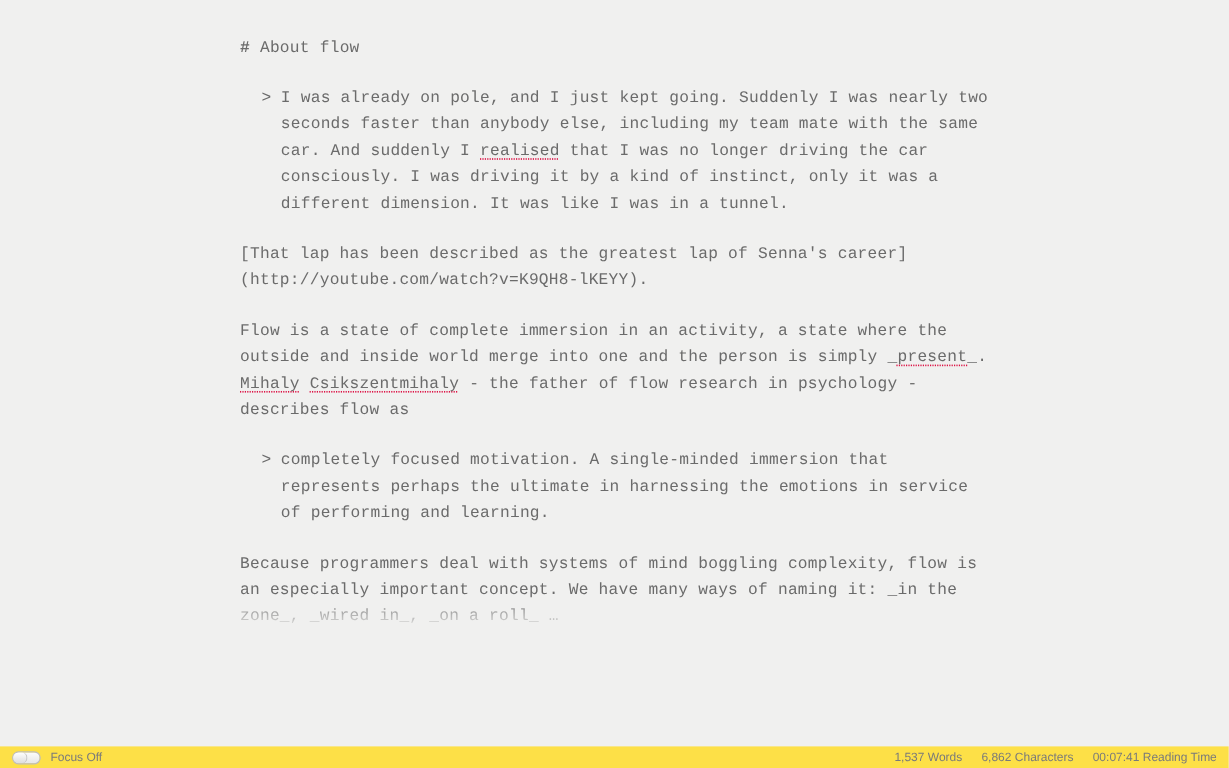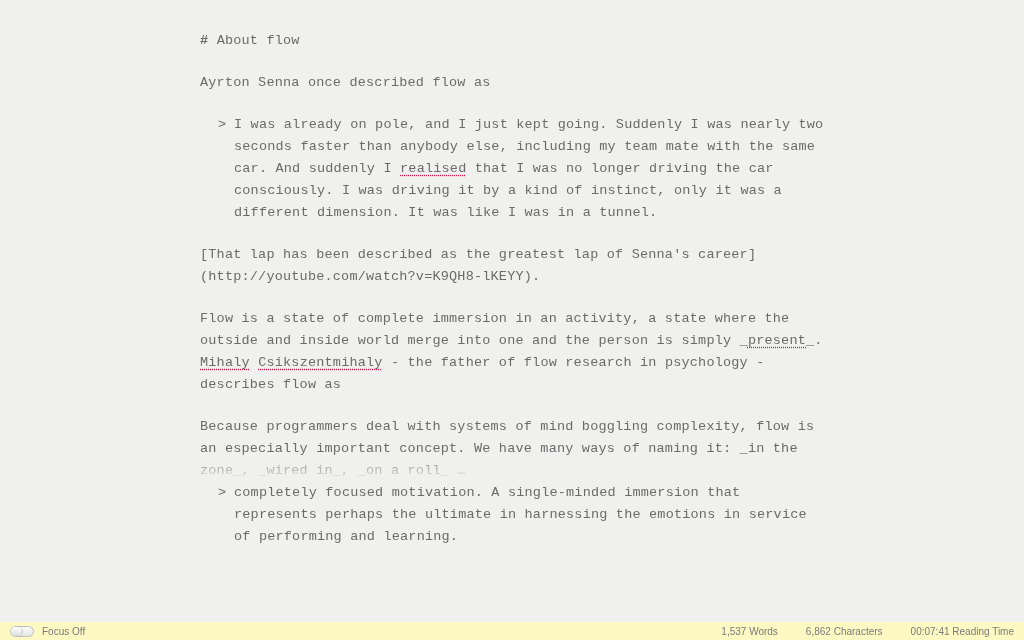--- a/index.html
+++ b/index.html
@@ -74,21 +74,21 @@
     left: 0;
     right: 0;
     height: 18px;
     font-family: "Helvetica Neue", "Lucida Grande", Arial, sans-serif;
     font-size: 10px;
     color: #7a7a7a;
     display: flex;
     align-items: center;
     padding: 0 10px;
     box-sizing: border-box;
-    background: #fef9c3;
+    background: #fde047;
   }
   .status-left {
     display: flex;
     align-items: center;
     gap: 8px;
   }
   .toggle {
     width: 24px;
     height: 11px;
     border-radius: 6px;
@@ -104,62 +104,59 @@
     width: 11px;
     height: 9px;
     border-radius: 5px;
     background: linear-gradient(to bottom, #fff, #ddd);
     border-right: 1px solid #c5c5c5;
   }
   .status-right {
     margin-left: auto;
     display: flex;
     align-items: center;
-    gap: 28px;
+    gap: 16px;
     text-align: right;
   }
   .stat-group {
     display: inline-block;
   }
   .no-wrap { white-space: nowrap; }
 </style>
 </head>
 <body>
 
 <div class="editor-area">
   <div class="content">
 
     <div class="heading-line">
       <span class="hash">#</span>
       <span> </span>
       <span class="heading-text">About flow</span>
     </div>
 
-    <div class="para">
-      <span>Ayrton Senna once described flow as</span>
-    </div>
 
     <div class="para blockquote">
       <span>I was already on pole, and I just kept going. Suddenly I was nearly two seconds faster than anybody else, including my team mate with the same car. And suddenly I </span><span class="spell">realised</span><span> that I was no longer driving the car consciously. I was driving it by a kind of instinct, only it was a different dimension. It was like I was in a tunnel.</span>
     </div>
 
     <div class="para">
       <span>[That lap has been described as the greatest lap of Senna's career](http://youtube.com/watch?v=K9QH8-lKEYY).</span>
     </div>
 
     <div class="para">
       <span>Flow is a state of complete immersion in an activity, a state where the outside and inside world merge into one and the person is simply _</span><span class="spell">present</span><span>_. </span><span class="spell">Mihaly</span><span> </span><span class="spell">Csikszentmihaly</span><span> - the father of flow research in psychology - describes flow as</span>
     </div>
 
+    <div class="para blockquote">
+      <span>completely focused motivation. A single-minded immersion that represents perhaps the ultimate in harnessing the emotions in service of performing and learning.</span>
+    </div>
+
     <div class="para last-para">
       <span>Because programmers deal with systems of mind boggling complexity, flow is an especially important concept. We have many ways of naming it: _in the zone_, _wired in_, _on a roll_ …</span>
-    </div>
-
-    <div class="para blockquote">
-      <span>completely focused motivation. A single-minded immersion that represents perhaps the ultimate in harnessing the emotions in service of performing and learning.</span>
     </div>
 
   </div>
 </div>
 
 <div class="status-bar">
   <div class="status-left">
     <div class="toggle">
       <div class="toggle-knob"></div>
     </div>

